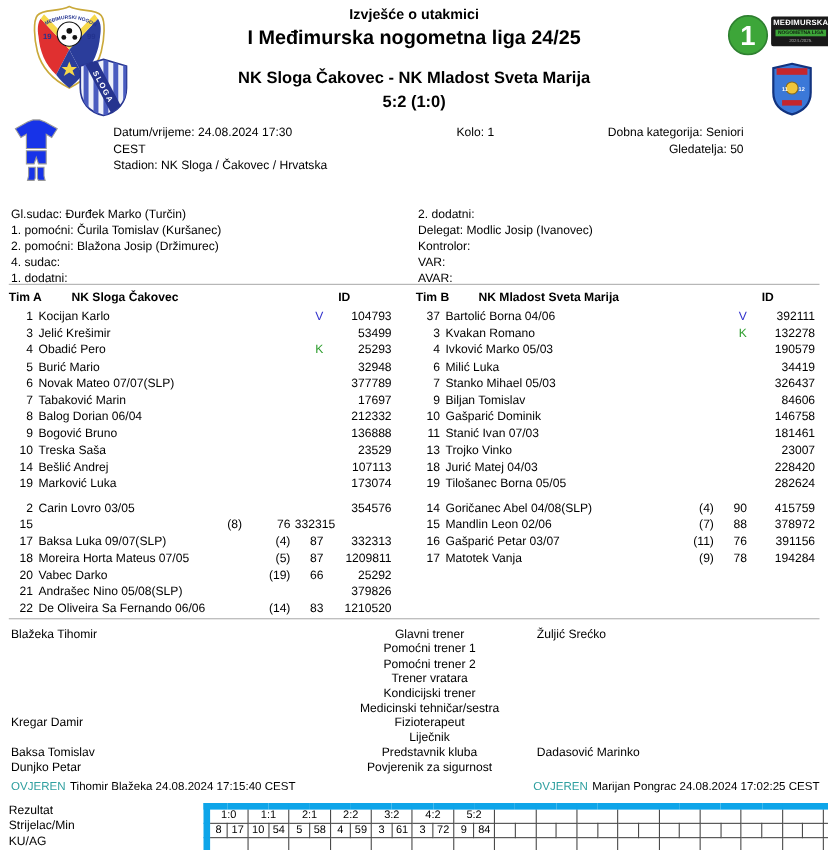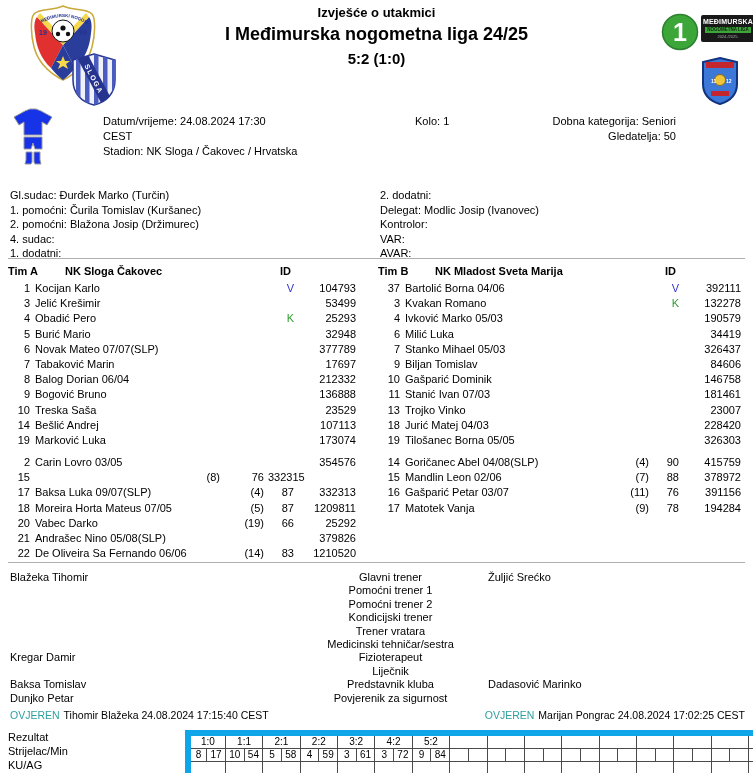--- a/index.html
+++ b/index.html
@@ -23,21 +23,21 @@
   .mi-right{text-align:right;}
   
   .officials{position:absolute;top:188px;font-size:11px;line-height:14.5px;}
   
   .hr{position:absolute;left:8px;right:8px;border-top:1px solid #b0b0b0;height:0;}
   
   .panel{position:absolute;top:264px;font-size:11px;}
   .roster-head{display:flex;height:17px;line-height:15px;font-weight:bold;}
   .rh-tim{width:57px;}
   .rh-name{flex:1;}
-  .rh-id{width:66px;text-align:left;padding-right:14px;}
+  .rh-id{width:66px;text-align:center;padding-right:14px;}
   .r-row{display:grid;grid-template-columns:22px 1fr 40px 26px 62px;column-gap:4px;
          height:15.2px;line-height:15.2px;}
   .r-num{text-align:right;}
   .r-name{text-align:left;padding-left:1px;white-space:nowrap;overflow:hidden;}
   .r-paren{text-align:right;}
   .r-vk{text-align:right;}
   .r-id{text-align:right;padding-right:4px;}
   .subs{margin-top:7px;}
   
   #staff{position:absolute;left:0;right:0;top:571px;}
@@ -98,20 +98,21 @@
       <g transform="rotate(62 24 27)">
         <rect x="-8" y="21" width="64" height="11" fill="#26348f"></rect>
         <text x="24" y="29.5" font-size="7" font-weight="bold" fill="#fff" text-anchor="middle" letter-spacing="1.5">SLOGA</text>
       </g>
     </g>
   </svg>
 
   <div class="center-head">
     <div class="h-title">Izvješće o utakmici</div>
     <div class="h-league">I Međimurska nogometna liga 24/25</div>
+    <div class="h-match">NK Sloga Čakovec - NK Mladost Sveta Marija</div>
     <div class="h-score">5:2 (1:0)</div>
   </div>
 
   <div class="league-badge">
     <svg width="38" height="38" viewBox="0 0 38 38">
       <circle cx="19" cy="19" r="17.5" fill="#3da639" stroke="#2e8030" stroke-width="1.5"></circle>
       <text x="19" y="28" font-size="25" font-weight="bold" fill="#fff" text-anchor="middle">1</text>
     </svg>
     <div class="badge-box">
       <div class="bb1">MEĐIMURSKA</div>
@@ -373,21 +374,21 @@
           <span class="r-name">Jurić Matej 04/03</span>
           <span class="r-paren"></span>
           <span class="r-vk"></span>
           <span class="r-id">228420</span>
         </div>
         <div class="r-row">
           <span class="r-num">19</span>
           <span class="r-name">Tilošanec Borna 05/05</span>
           <span class="r-paren"></span>
           <span class="r-vk"></span>
-          <span class="r-id">326303</span>
+          <span class="r-id">282624</span>
         </div>
       </div>
       <div class="subs">
         <div class="r-row">
           <span class="r-num">14</span>
           <span class="r-name">Goričanec Abel 04/08(SLP)</span>
           <span class="r-paren">(4)</span>
           <span class="r-vk">90</span>
           <span class="r-id">415759</span>
         </div>
@@ -428,26 +429,26 @@
         <span class="staff-role">Pomoćni trener 1</span>
         <span class="staff-away"></span>
       </div>
       <div class="staff-row">
         <span class="staff-home"></span>
         <span class="staff-role">Pomoćni trener 2</span>
         <span class="staff-away"></span>
       </div>
       <div class="staff-row">
         <span class="staff-home"></span>
+        <span class="staff-role">Trener vratara</span>
+        <span class="staff-away"></span>
+      </div>
+      <div class="staff-row">
+        <span class="staff-home"></span>
         <span class="staff-role">Kondicijski trener</span>
-        <span class="staff-away"></span>
-      </div>
-      <div class="staff-row">
-        <span class="staff-home"></span>
-        <span class="staff-role">Trener vratara</span>
         <span class="staff-away"></span>
       </div>
       <div class="staff-row">
         <span class="staff-home"></span>
         <span class="staff-role">Medicinski tehničar/sestra</span>
         <span class="staff-away"></span>
       </div>
       <div class="staff-row">
         <span class="staff-home">Kregar Damir</span>
         <span class="staff-role">Fizioterapeut</span>

